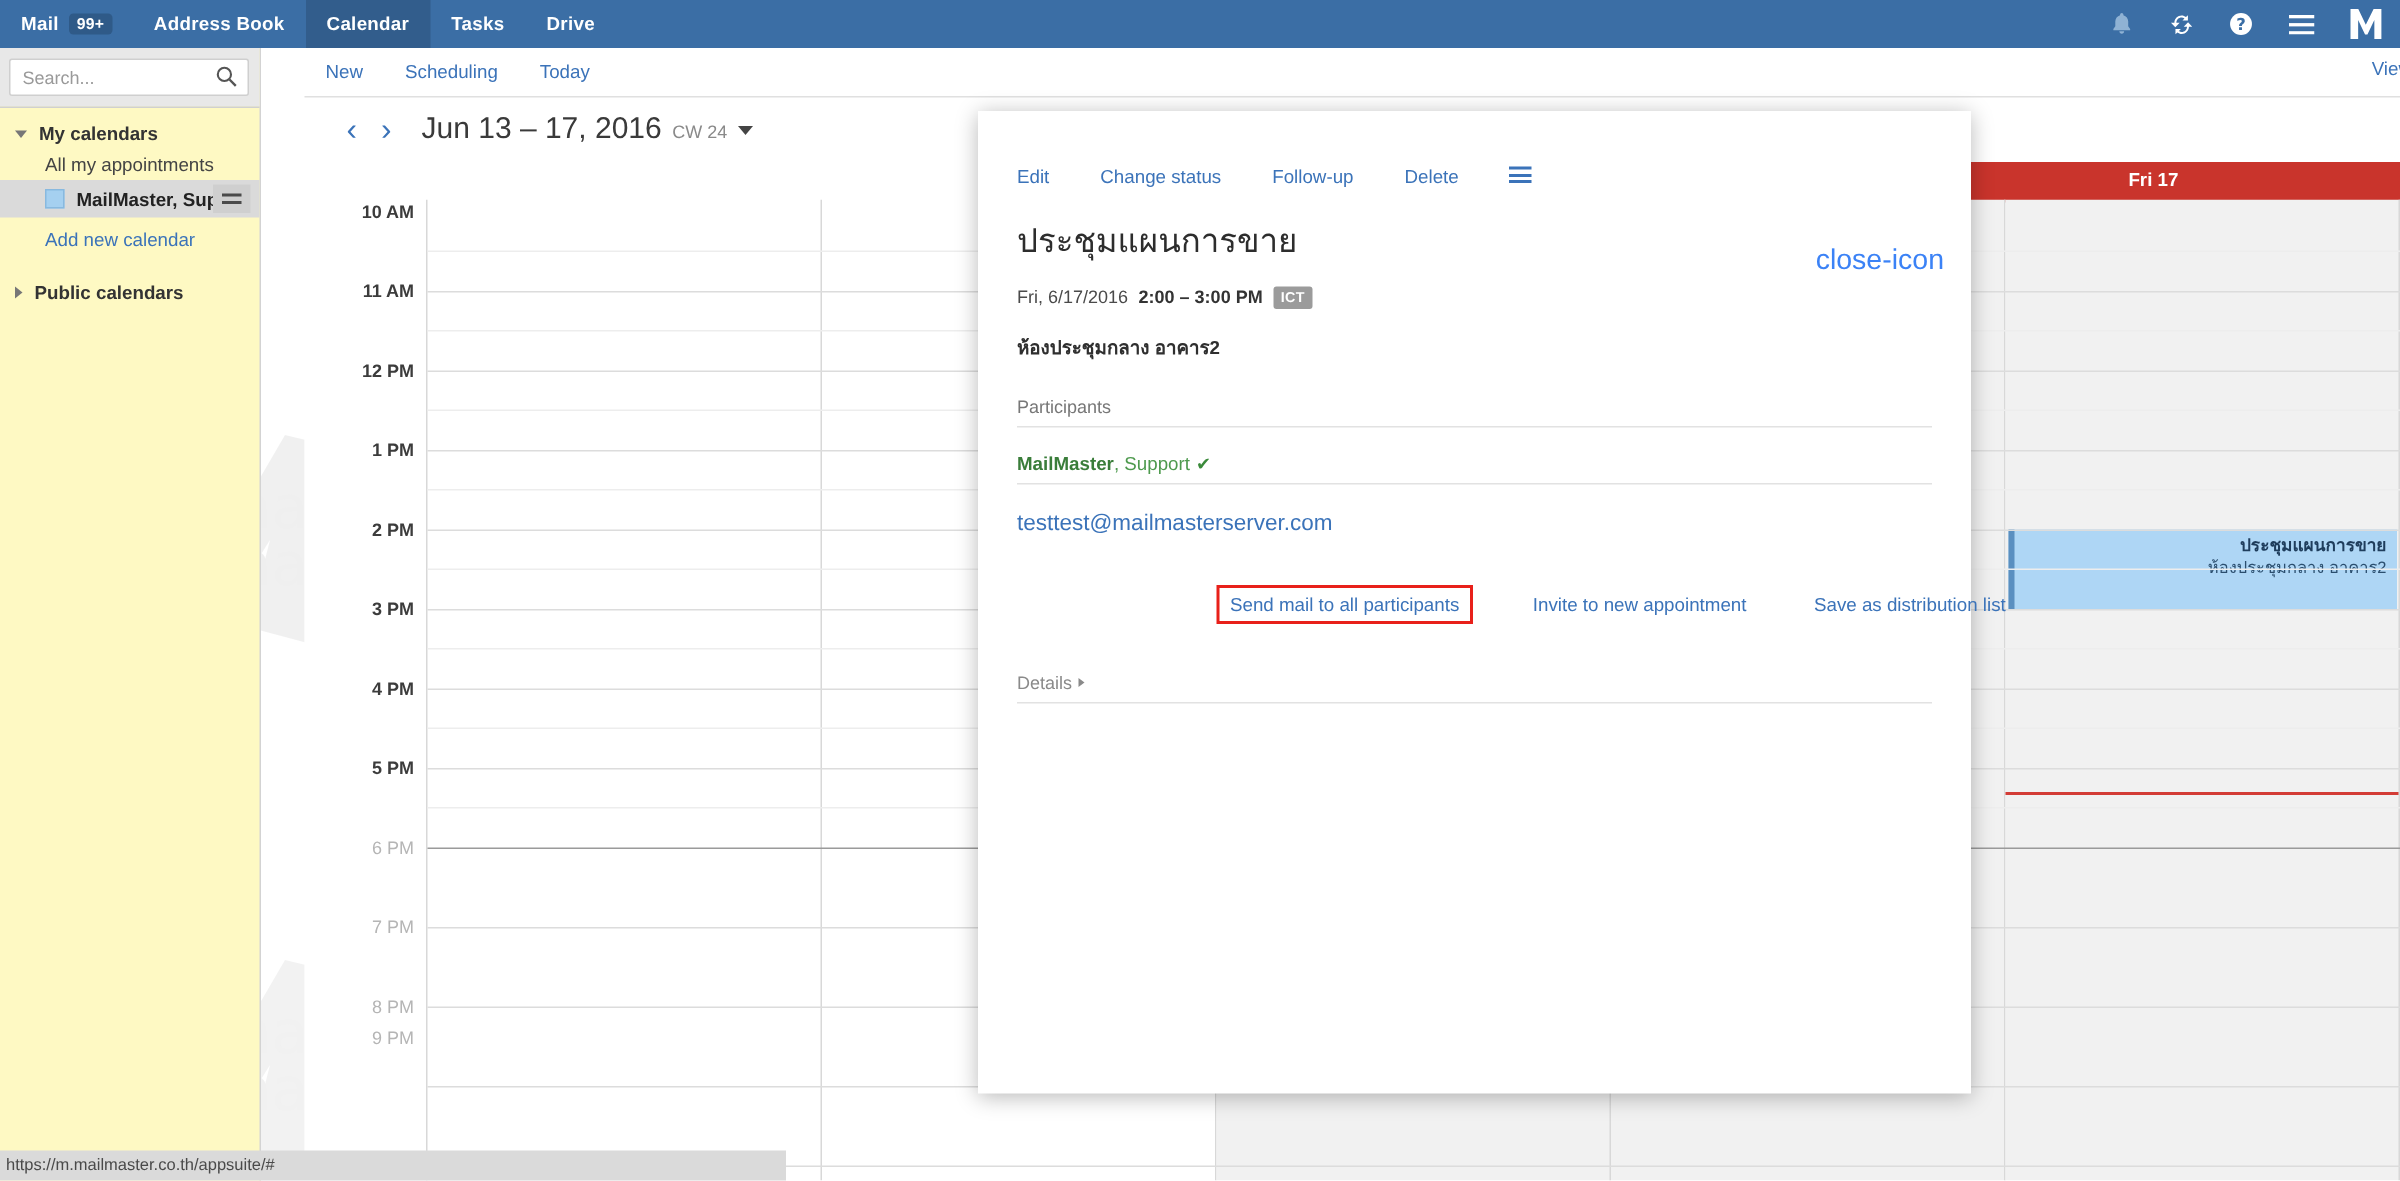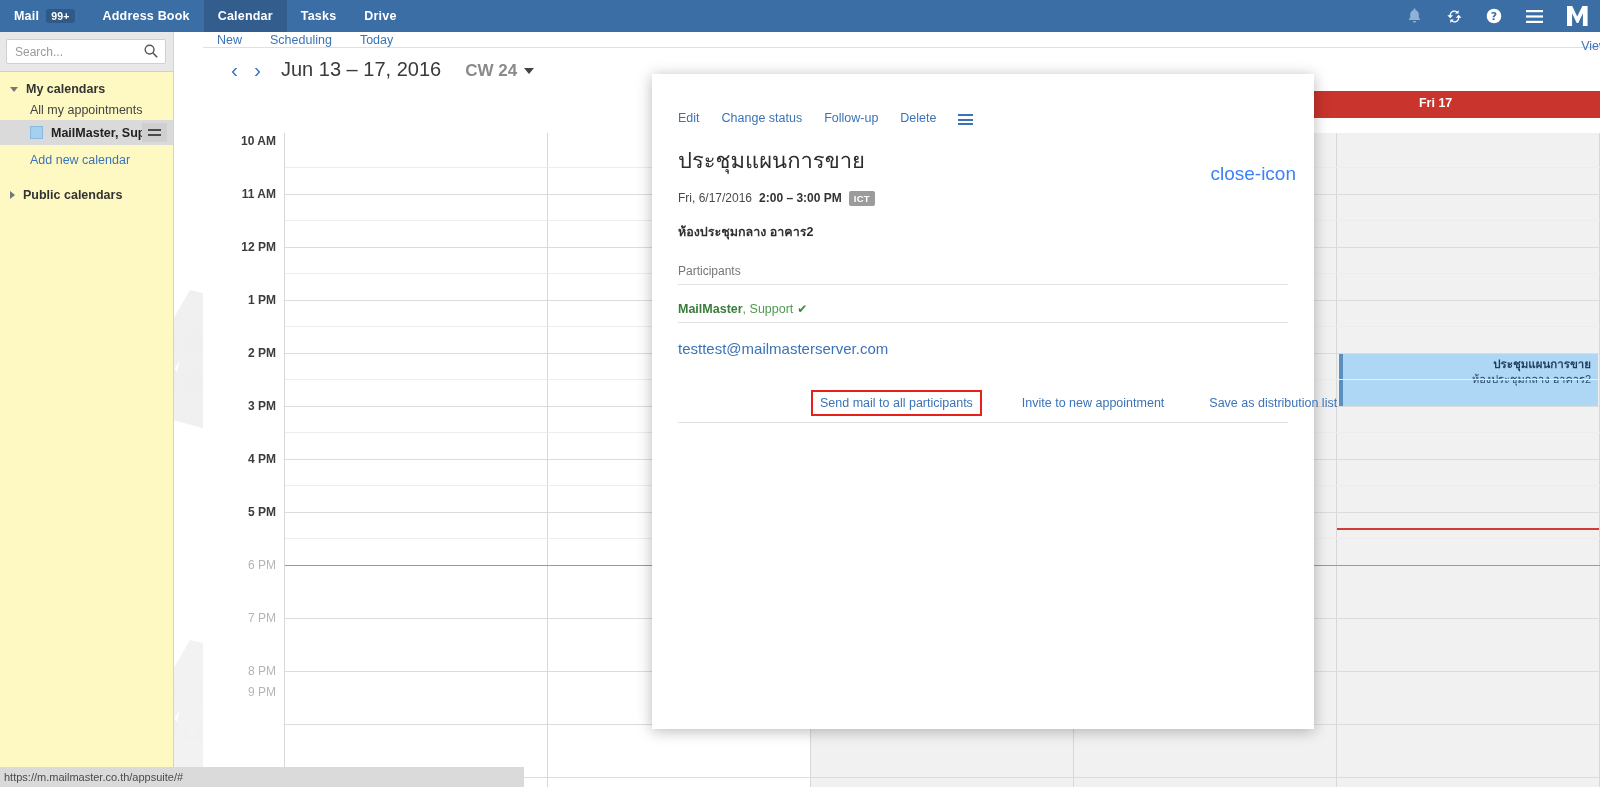--- a/index.html
+++ b/index.html
@@ -76,30 +76,30 @@
     display:flex; flex-direction:column; justify-content:center; align-items:center; gap:2.5px;
     cursor:pointer;
   }
   .row-menu i { display:block; width:13px; height:2px; background:#4a4a4a; }
   .add-link { padding:8px 8px 8px 30px; font-size:12.5px; color:#3b73b9; cursor:pointer; }
   .pub-group { padding-top:10px; }
 
   
   .main { position:absolute; top:32px; left:203px; right:0; bottom:0; background:#fff; z-index:10; }
   .toolbar {
-    height:16px; display:flex; align-items:center;
+    height:33px; display:flex; align-items:center;
     border-bottom:1px solid #e0e0e0; position:relative; background:#fff;
   }
   .tool-link { font-size:12.5px; color:#3b73b9; padding:0 14px; cursor:pointer; white-space:nowrap; }
   .tool-right { position:absolute; right:-8px; top:7px; font-size:12.5px; color:#3b73b9; cursor:pointer; }
 
   .datebar { height:43px; display:flex; align-items:center; padding-left:20px; gap:0; }
   .navbtn { color:#3b73b9; font-size:21px; padding:0 8px; cursor:pointer; line-height:1; font-weight:300; }
   .daterange { font-size:20px; color:#3a3a3a; margin-left:12px; white-space:nowrap; }
-  .cw { font-size:17px; color:#8a8a8a; margin-left:24px;font-weight:bold; }
+  .cw { font-size:12px; color:#8a8a8a; margin-left:7px; }
   .dd-caret { display:inline-block; margin-left:7px; width:0;height:0;border-left:5px solid transparent;border-right:5px solid transparent;border-top:6px solid #444; vertical-align:middle; }
 
   .colhdr { height:27px; display:flex; position:relative; }
   .tcol { width:82px; flex:0 0 auto; }
   .daycol-h { flex:1; text-align:center; font-size:12.5px; color:#3b73b9; padding-top:5px; }
   .daycol-h.today { background:#c9342c; color:#fff; font-weight:bold; margin:0; }
 
   .gridwrap { position:absolute; top:101px; left:0; right:0; bottom:0; overflow:hidden; }
   .grid { position:relative; height:100%; display:flex;text-align:right; }
   .timecol {
@@ -132,21 +132,21 @@
   .backdrop { position:absolute; inset:0; z-index:50; background:transparent; }
   .modal {
     position:absolute; left:652px; top:74px; width:662px; height:655px;
     background:#fff; box-shadow:0 2px 14px rgba(0,0,0,.28); z-index:60;
     padding:0 26px;
   }
   .modal-close {
     position:absolute; right:18px; top:90px; color:#3b82f6; font-size:19px;
     cursor:pointer; line-height:1;
   }
-  .m-actions { display:flex; align-items:flex-end; gap:0; padding-top:37px; }
+  .m-actions { display:flex; align-items:flex-start; gap:12px; padding-top:37px; }
   .m-act { font-size:12.5px; color:#3b73b9; cursor:pointer; margin-right:22px; white-space:nowrap; }
   .m-hamb { display:flex; flex-direction:column; gap:2.5px; cursor:pointer; }
   .m-hamb i { display:block; width:15px; height:2px; background:#3b73b9; }
 
   .m-title { font-size:22px; color:#2d2d2d; margin-top:22px; line-height:1.25; }
   .m-when { margin-top:16px; display:flex; align-items:center; gap:7px; }
   .m-date { font-size:12px; color:#4a4a4a; }
   .m-time { font-size:12px; color:#333; font-weight:bold; }
   .m-tz { background:#9b9b9b; color:#fff; font-size:9.5px; font-weight:bold; padding:2px 5px; border-radius:2px; letter-spacing:.3px; }
   .m-loc { margin-top:16px; font-size:12.5px; font-weight:bold; color:#2f2f2f; }
@@ -458,18 +458,21 @@
 
   <div class="m-rule"></div>
   <div class="m-ext">testtest@mailmasterserver.com</div>
 
   <div class="m-links">
     <span class="m-link hl">Send mail to all participants</span>
     <span class="m-link gap1">Invite to new appointment</span>
     <span class="m-link gap2">Save as distribution list</span>
   </div>
 
+  <div class="m-details">
+    <span>Details</span><span class="arr"></span>
+  </div>
   <div class="m-rule"></div>
 </div>
 
 <div class="statusbar">
   <span>https://m.mailmaster.co.th/appsuite/#</span>
 </div>
 
 </body></html>

